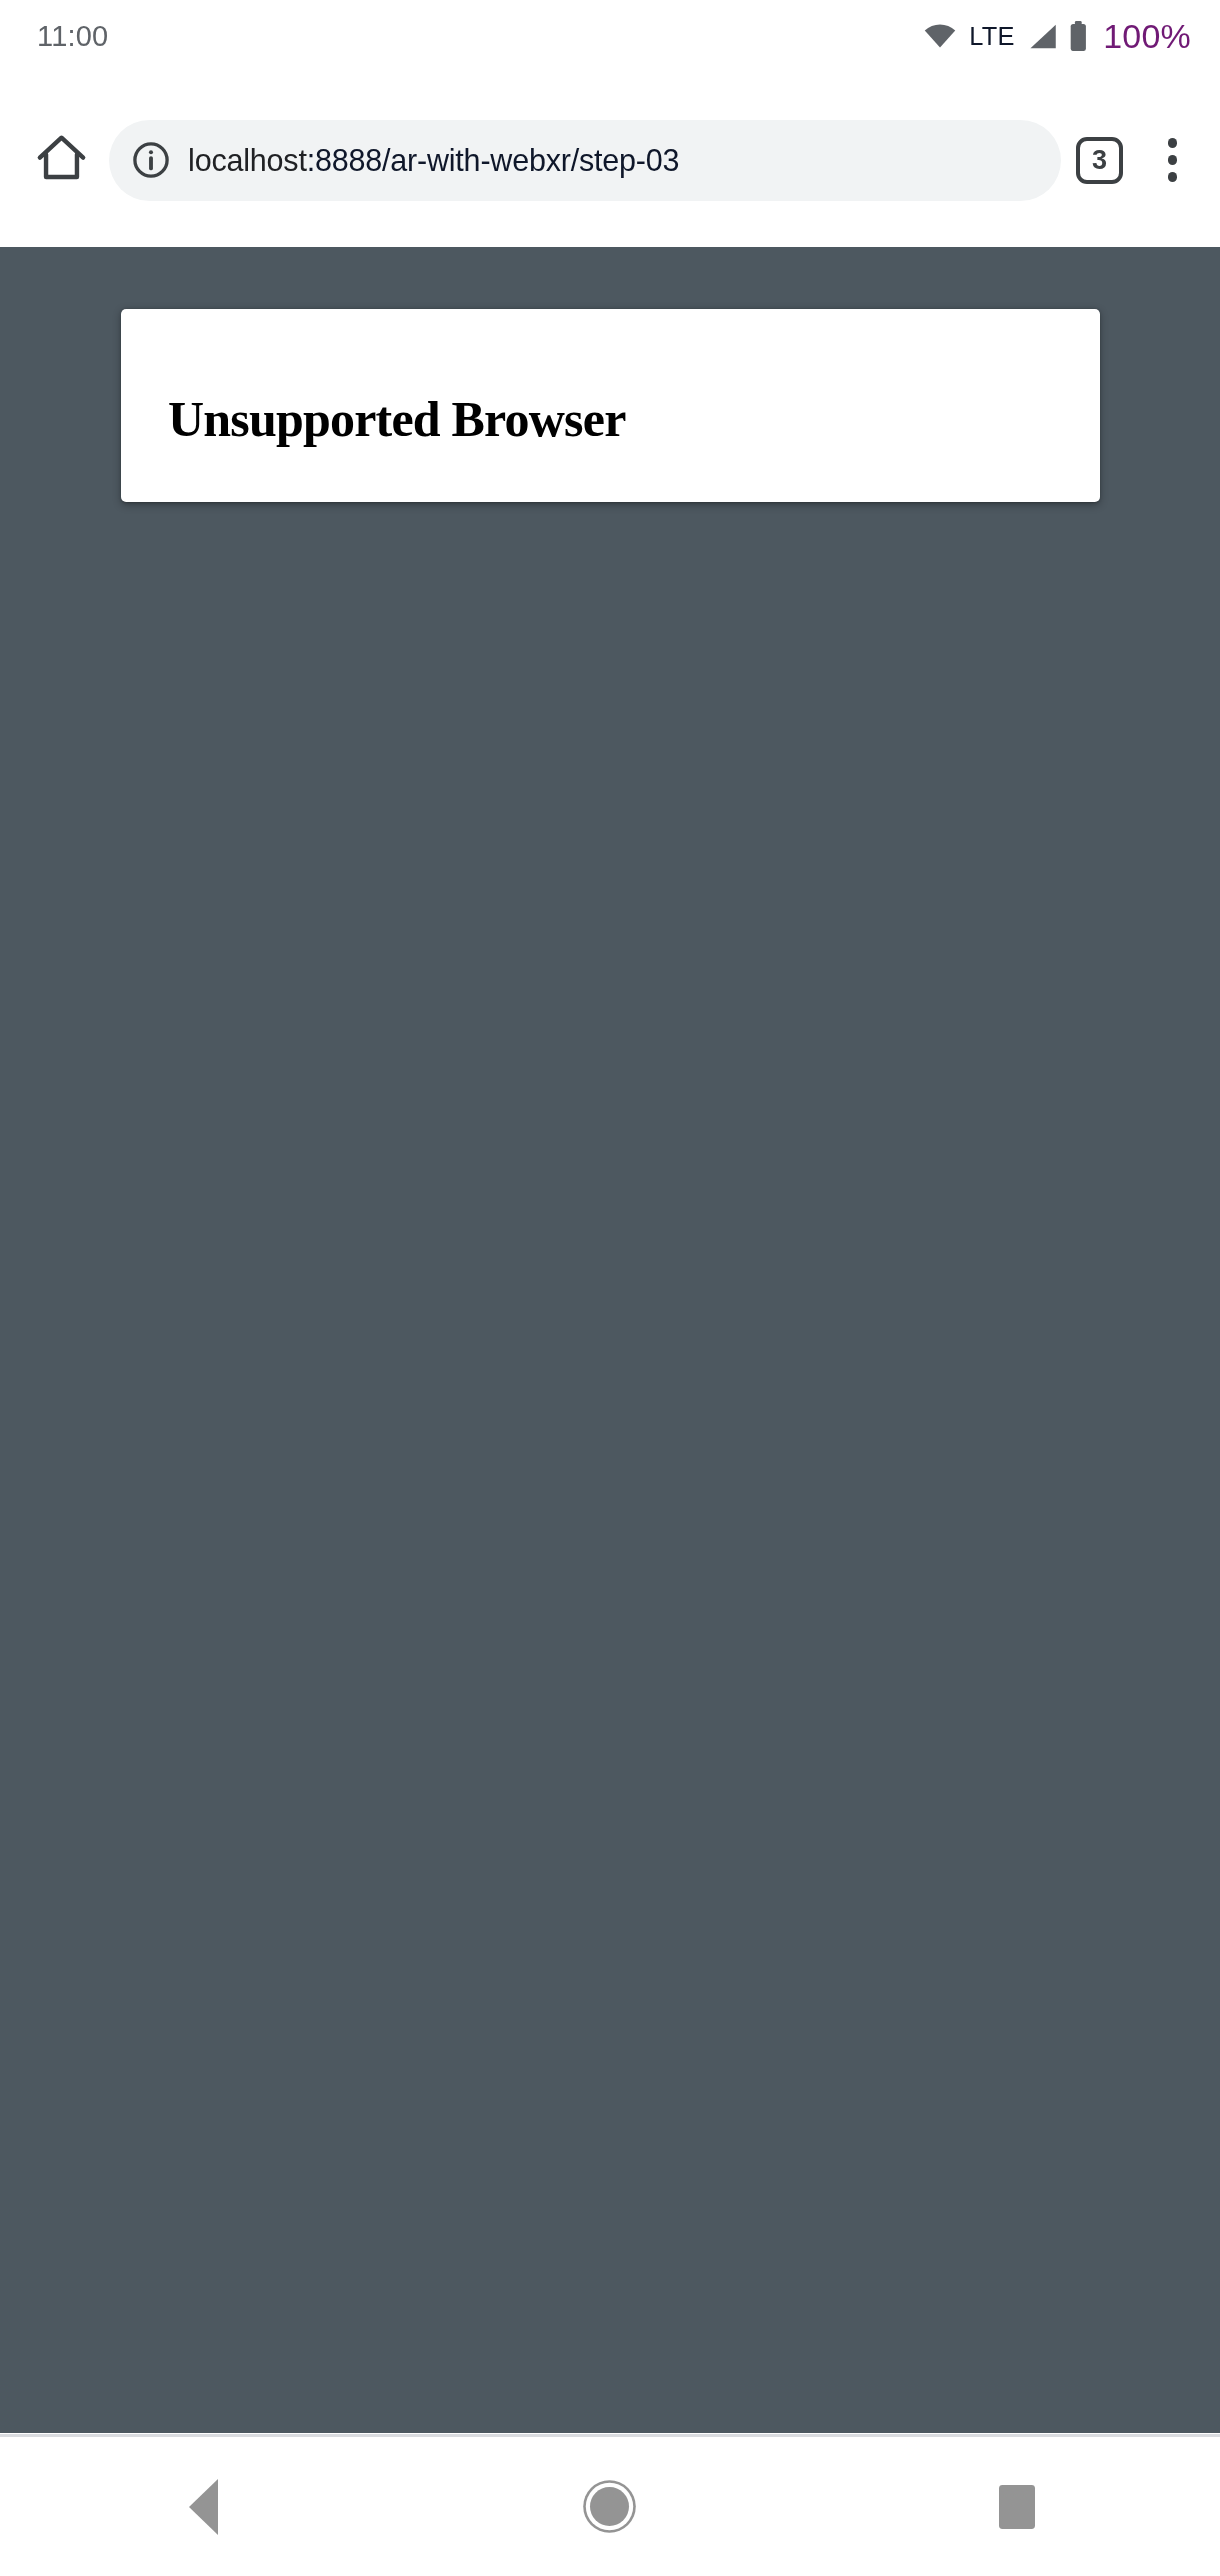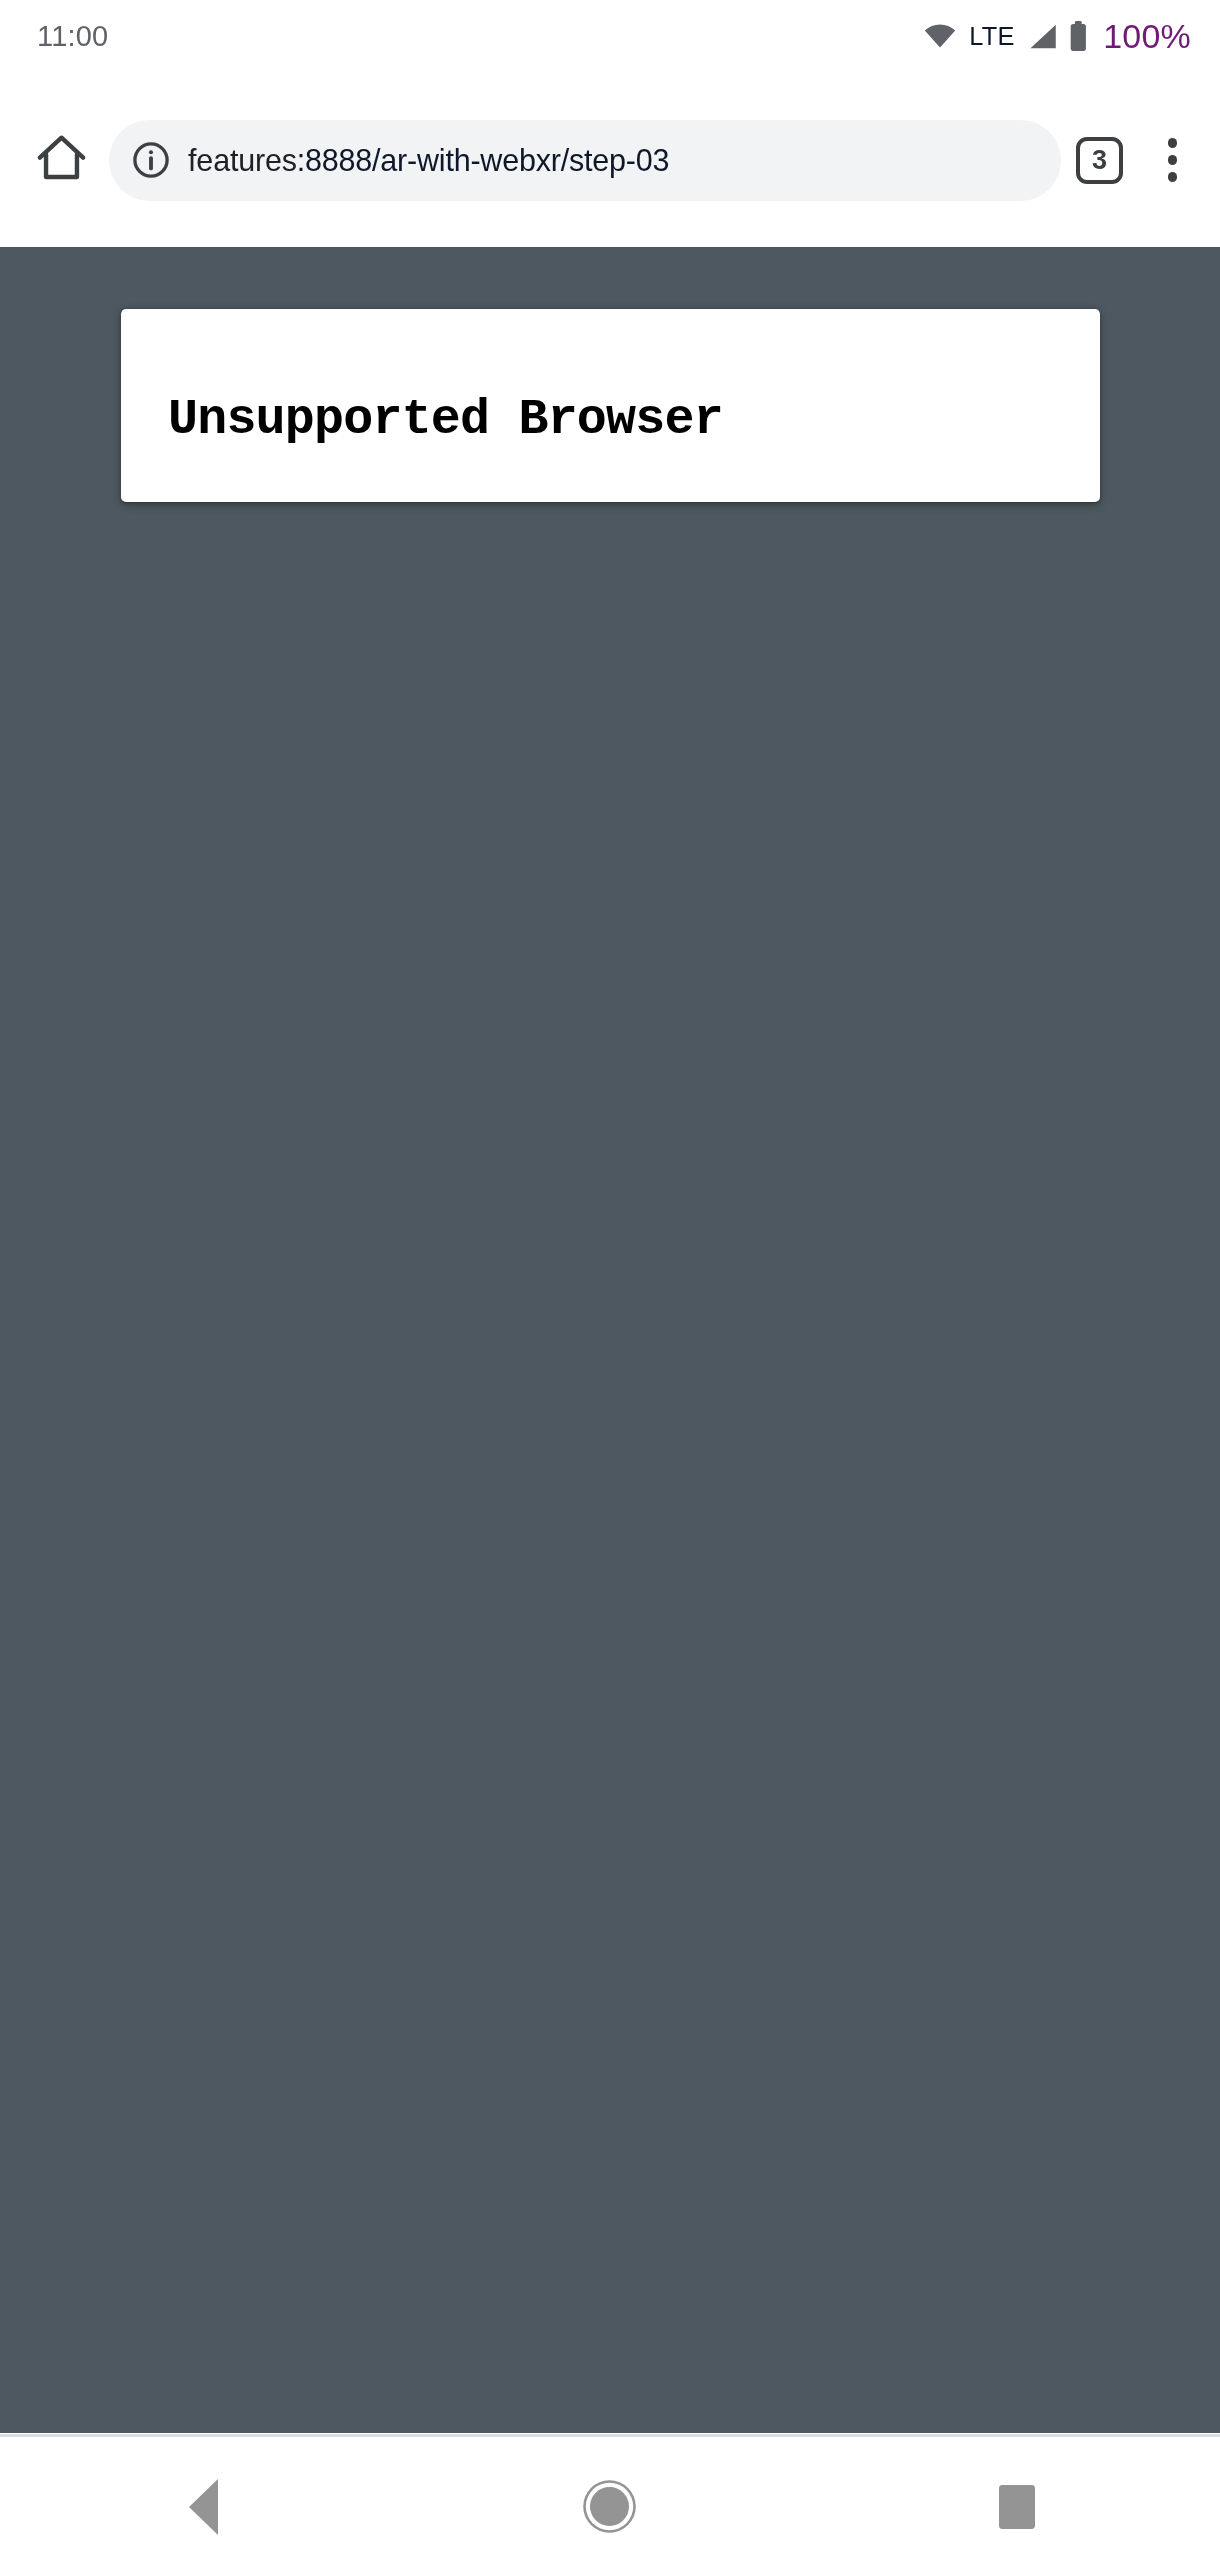--- a/index.html
+++ b/index.html
@@ -152,21 +152,21 @@
     left: 121px;
     top: 62px;
     width: 979px;
     background: #ffffff;
     border-radius: 5.1px;
     box-shadow: 0 2.5px 8.5px rgba(0,0,0,0.30), 0 0.8px 2.5px rgba(0,0,0,0.22);
     padding: 53px 47px 53px 47px;
     box-sizing: border-box;
   }
   .card-title {
-    font-family: Liberation Mono, monospace;
+    font-family: Liberation Serif, serif;
     font-size: 50px;
     font-weight: bold;
     color: #000000;
     margin: 29px 0 0 0;
     line-height: 1.15;
     letter-spacing: -0.8px;
   }
   .card-body {
     font-family: "DejaVu Sans Mono", "Liberation Mono", monospace;
     font-size: 33px;
@@ -261,21 +261,21 @@
   </div>
 
   <div class="omnibox">
     <span class="info-icon-wrap">
       <svg width="42" height="42" viewBox="0 0 24 24" fill="none" stroke="#3c4043" stroke-width="1.9">
         <circle cx="12" cy="12" r="9.2"></circle>
         <circle cx="12" cy="7.6" r="1.15" fill="#3c4043" stroke="none"></circle>
         <path d="M12 10.9 V16.8" stroke-linecap="round" stroke-width="2.2"></path>
       </svg>
     </span>
-    <span class="url-text" title="localhost:8888/ar-with-webxr/step-03"><span>features</span><span class="url-rest">:8888/ar-with-webxr/step-03</span></span>
+    <span class="url-text" title="localhost:8888/ar-with-webxr/step-03"><span>localhost</span><span class="url-rest">:8888/ar-with-webxr/step-03</span></span>
   </div>
 
   <div class="tab-count">3</div>
 
   <div class="menu-btn">
     <span></span>
     <span></span>
     <span></span>
   </div>
 </div>

